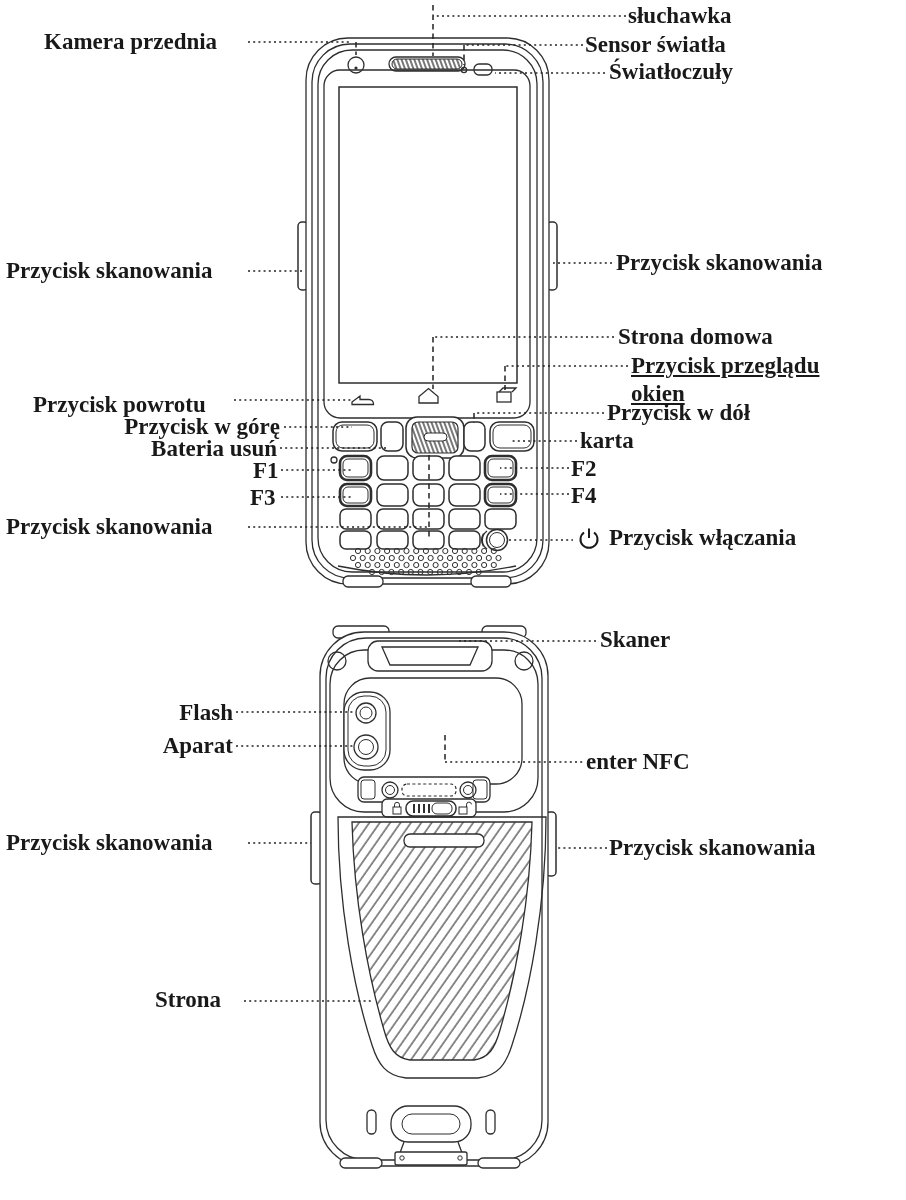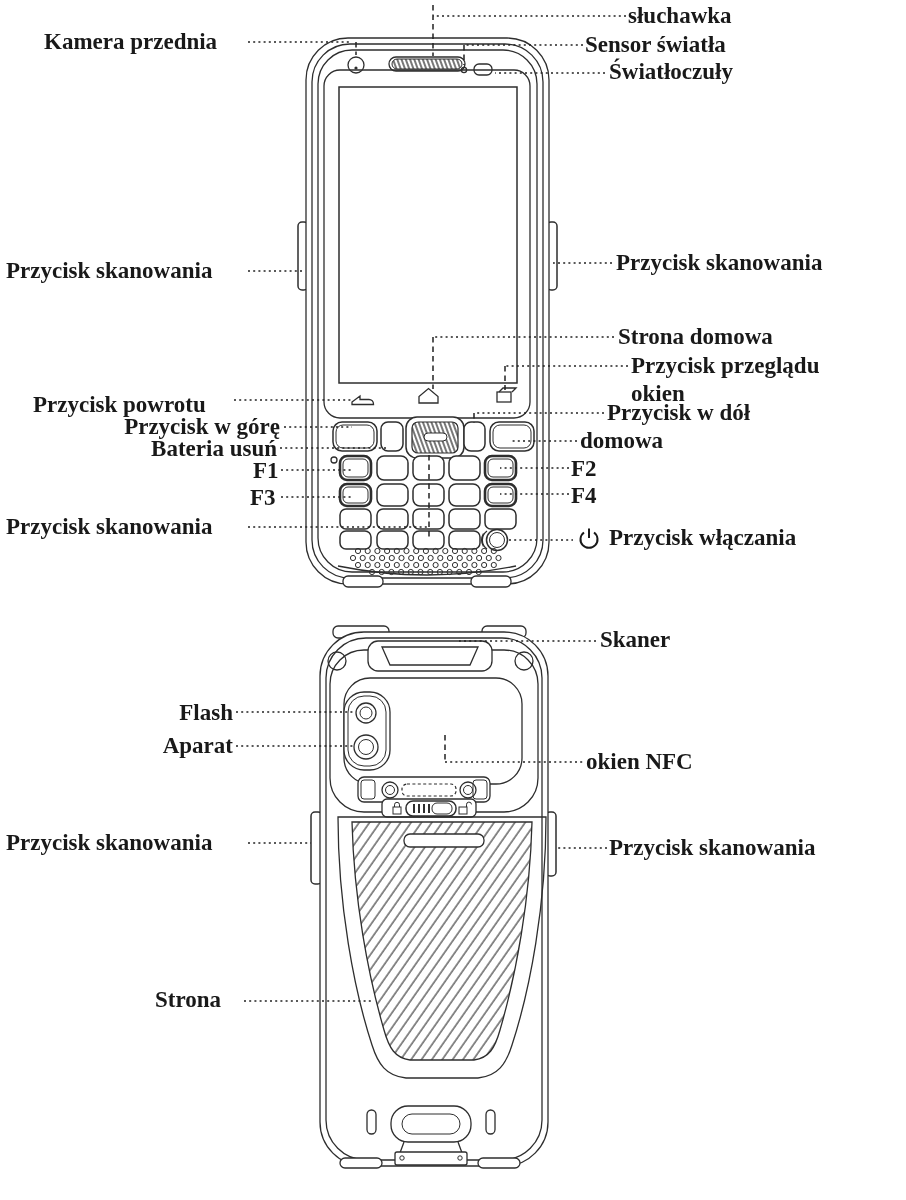--- a/index.html
+++ b/index.html
@@ -2,21 +2,21 @@
 <html><head>
 <meta charset="utf-8">
 <style>
   html,body{margin:0;padding:0;background:#ffffff;}
   #canvas{position:relative;width:906px;height:1200px;background:#ffffff;overflow:hidden;
           font-family:"Liberation Serif", serif;border-radius:28px;}
   svg{position:absolute;left:0;top:0;}
   .lbl{position:absolute;font-weight:700;font-size:23px;line-height:1.15;color:#191919;
        white-space:nowrap;}
   .lbl.r{text-align:right;}
-  .lbl.wrap{white-space:normal;width:245px;line-height:1.22;}
+  .lbl.wrap{white-space:normal;width:245px;line-height:1.22;text-decoration:underline;}
   .ln{fill:none;stroke:#2e2e2e;stroke-width:1.3;}
   .lnf{fill:#ffffff;stroke:#2e2e2e;stroke-width:1.3;}
   .k{fill:#ffffff;stroke:#2e2e2e;stroke-width:1.5;}
   .kf{fill:#ffffff;stroke:#2e2e2e;stroke-width:2.6;}
   .thin{fill:none;stroke:#2e2e2e;stroke-width:1;}
   .dot{stroke:#222222;stroke-width:1.7;stroke-dasharray:2 3.2;fill:none;}
   .dash{stroke:#222222;stroke-width:1.5;stroke-dasharray:5.5 4;fill:none;}
   .dashthin{stroke:#2e2e2e;stroke-width:1.2;stroke-dasharray:3 2.4;fill:none;}
 </style>
 </head>
@@ -298,36 +298,36 @@
 
   <div class="lbl" style="left:628px;top:3px">słuchawka</div>
   <div class="lbl" style="left:44px;top:29px">Kamera przednia</div>
   <div class="lbl" style="left:585px;top:32px">Sensor światła</div>
   <div class="lbl" style="left:609px;top:59px">Światłoczuły</div>
   <div class="lbl" style="left:6px;top:258px">Przycisk skanowania</div>
   <div class="lbl" style="left:616px;top:250px">Przycisk skanowania</div>
   <div class="lbl" style="left:618px;top:324px">Strona domowa</div>
   <div class="lbl wrap" style="left:631px;top:352px">Przycisk przeglądu okien</div>
   <div class="lbl" style="left:607px;top:400px">Przycisk w dół</div>
-  <div class="lbl" style="left:580px;top:428px">domowa</div>
+  <div class="lbl" style="left:580px;top:428px">karta</div>
   <div class="lbl" style="left:33px;top:392px">Przycisk powrotu</div>
   <div class="lbl r" style="left:60px;top:414px;width:220px">Przycisk w górę</div>
   <div class="lbl r" style="left:57px;top:436px;width:220px">Bateria usuń</div>
   <div class="lbl" style="left:253px;top:458px">F1</div>
   <div class="lbl" style="left:571px;top:456px">F2</div>
   <div class="lbl" style="left:250px;top:485px">F3</div>
   <div class="lbl" style="left:571px;top:483px">F4</div>
   <div class="lbl" style="left:6px;top:514px">Przycisk skanowania</div>
   <svg style="left:576px;top:527px" width="26" height="24" viewBox="0 0 26 24">
     <path d="M8,5.5 A8.5,8.5 0 1 0 18,5.5" fill="none" stroke="#191919" stroke-width="2"></path>
     <line x1="13" y1="1.5" x2="13" y2="11" stroke="#191919" stroke-width="2"></line>
   </svg>
   <div class="lbl" style="left:609px;top:525px">Przycisk włączania</div>
 
   <div class="lbl" style="left:600px;top:627px">Skaner</div>
   <div class="lbl r" style="left:33px;top:700px;width:200px">Flash</div>
   <div class="lbl r" style="left:33px;top:733px;width:200px">Aparat</div>
-  <div class="lbl" style="left:586px;top:749px">okien NFC</div>
+  <div class="lbl" style="left:586px;top:749px">enter NFC</div>
   <div class="lbl" style="left:6px;top:830px">Przycisk skanowania</div>
   <div class="lbl" style="left:609px;top:835px">Przycisk skanowania</div>
   <div class="lbl" style="left:155px;top:987px">Strona</div>
 
 </div>
 
 </body></html>

